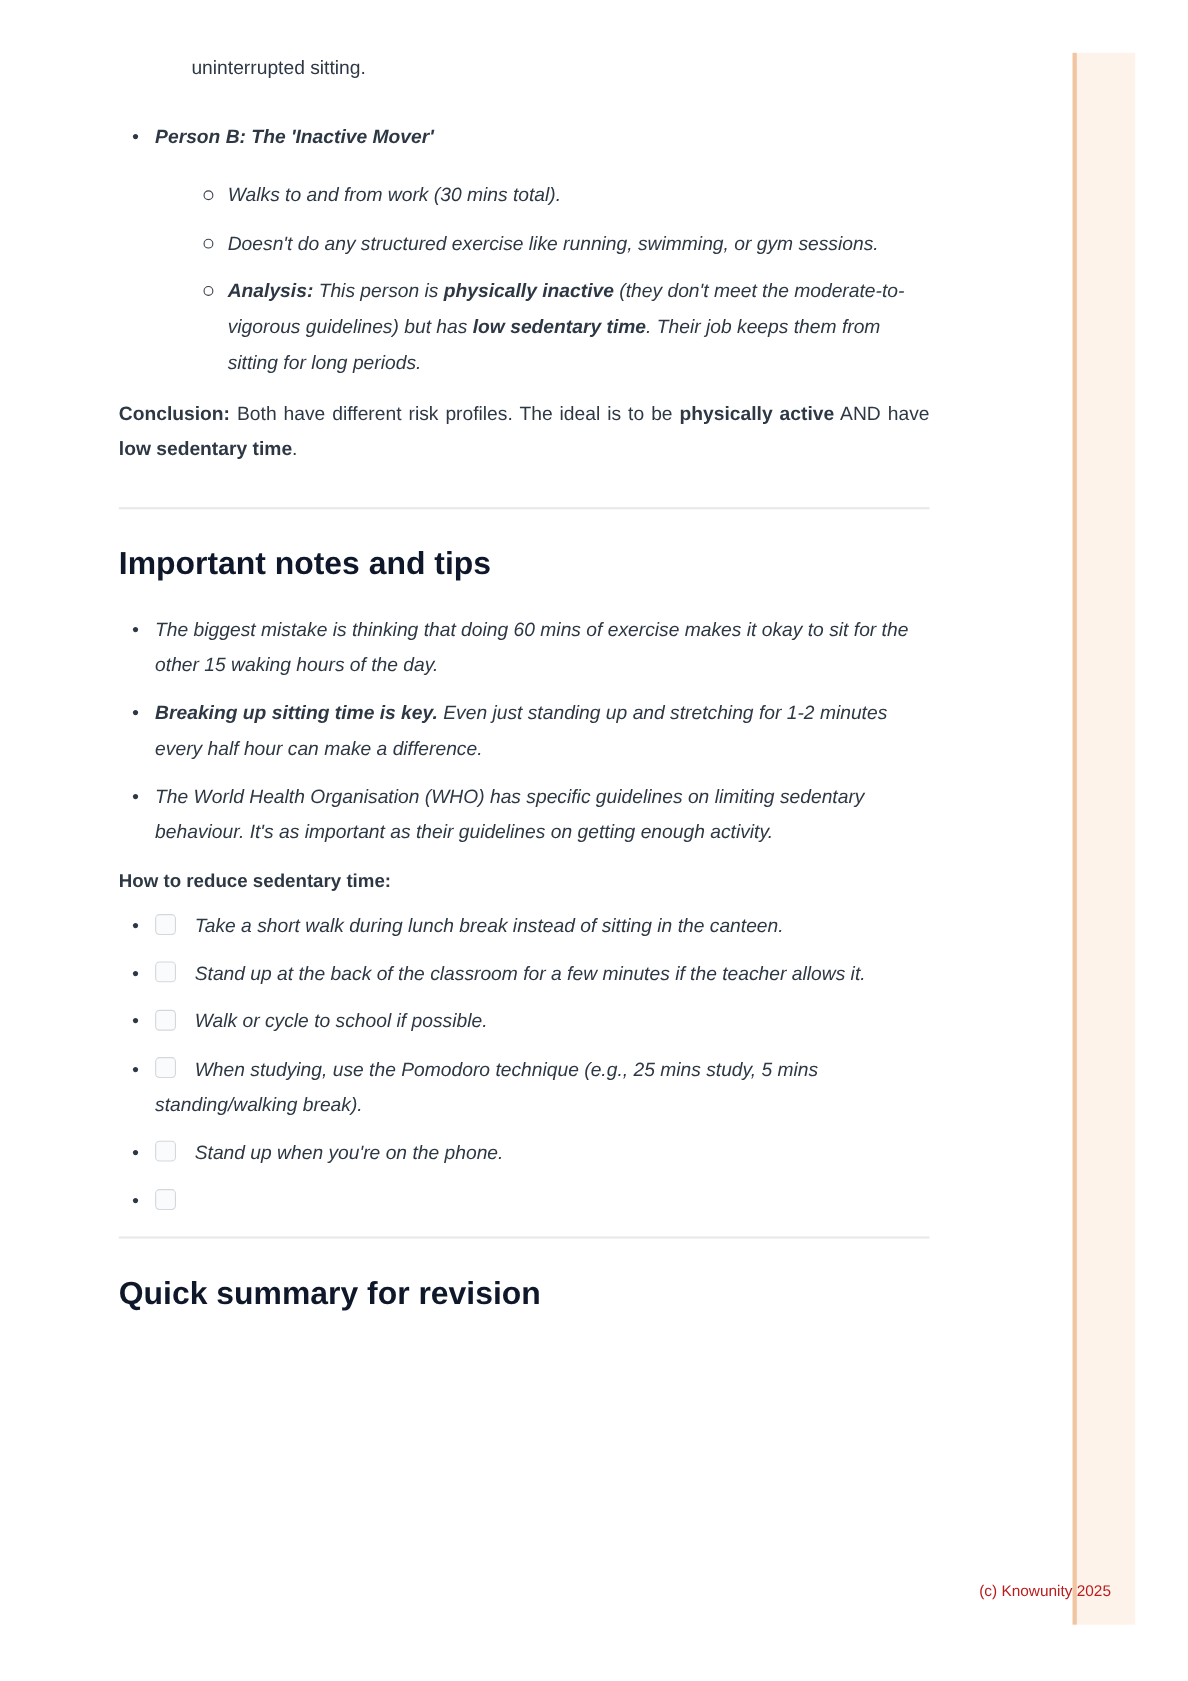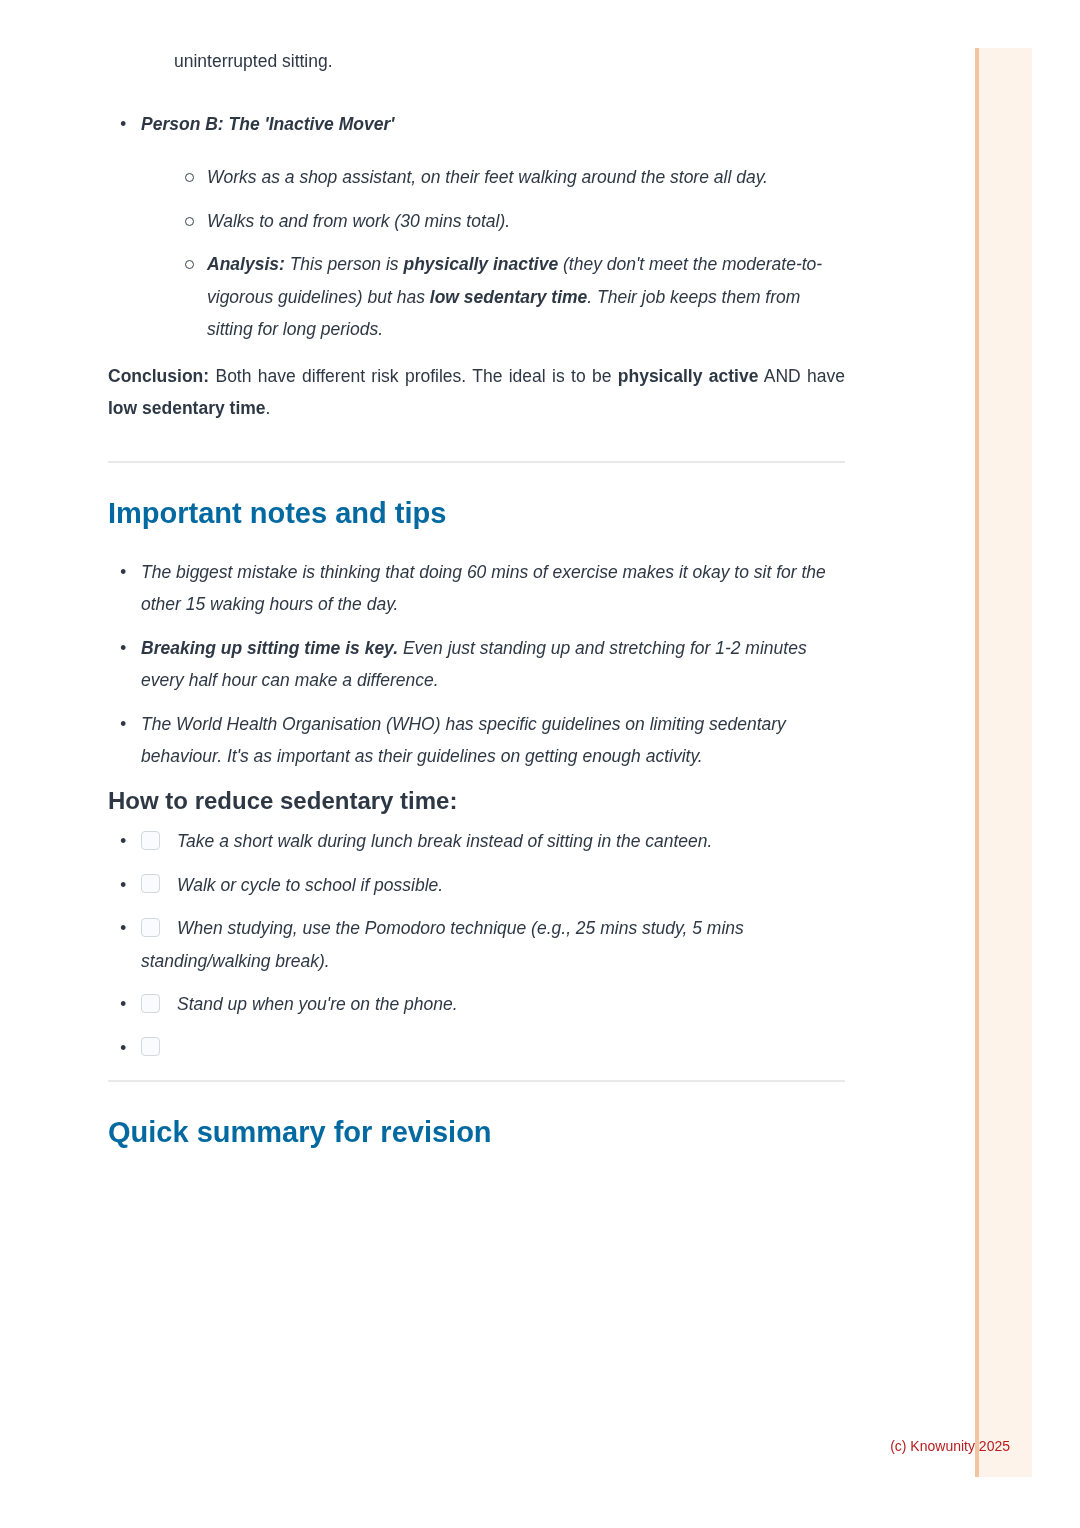--- a/index.html
+++ b/index.html
@@ -38,25 +38,25 @@
   }
 
   .conclusion { margin-top:14px; text-align:justify; }
 
   hr { border:0; border-top:2px solid #e8e9eb; margin:36px 0 0 0; }
   hr.second { margin-top:16px; }
 
   h2 {
     margin:31px 0 0 0;
     font-size:29px; line-height:38px; font-weight:700;
-    color:#0369a1;
+    color:#0f172a;
   }
   ul.notes { margin-top:24px; }
 
-  h3 { margin:12px 0 0 0; font-size:24px; line-height:32.5px; font-weight:700; color:#2e3845; }
+  h3 { margin:12px 0 0 0; font-size:17px; line-height:32.5px; font-weight:700; color:#2e3845; }
   ul.checklist { margin-top:8px; }
 
   .checkbox {
     display:inline-block; width:17px; height:17px;
     border:1.5px solid #d3d8dd; border-radius:4px;
     background:#fafbfc; margin-right:17px;
     vertical-align:-2.5px;
   }
 
   .footer {
@@ -72,22 +72,22 @@
 <div class="stripe-fill"></div>
 
 <div class="content">
 
   <p class="continuation">uninterrupted sitting.</p>
 
   <ul class="l1">
     <li class="l1">
       <span class="b">Person B: The 'Inactive Mover'</span>
       <ul class="l2">
-        <li class="l2"><span>Works as a shop assistant, on their feet walking around the store all day.</span></li>
         <li class="l2"><span>Walks to and from work (30 mins total).</span></li>
+        <li class="l2"><span>Doesn't do any structured exercise like running, swimming, or gym sessions.</span></li>
         <li class="l2"><span class="b">Analysis:</span><span> This person is </span><span class="b">physically inactive</span><span> (they don't meet the moderate-to-vigorous guidelines) but has </span><span class="b">low sedentary time</span><span>. Their job keeps them from sitting for long periods.</span></li>
       </ul>
     </li>
   </ul>
 
   <p class="conclusion"><span class="b">Conclusion:</span><span> Both have different risk profiles. The ideal is to be </span><span class="b">physically active</span><span> AND have </span><span class="b">low sedentary time</span><span>.</span></p>
 
   <hr>
 
   <h2>Important notes and tips</h2>
@@ -98,20 +98,23 @@
     <li class="l1"><span>The World Health Organisation (WHO) has specific guidelines on limiting sedentary behaviour. It's as important as their guidelines on getting enough activity.</span></li>
   </ul>
 
   <h3>How to reduce sedentary time:</h3>
 
   <ul class="checklist">
     <li class="l1">
       <span class="checkbox"></span><span>Take a short walk during lunch break instead of sitting in the canteen.</span>
     </li>
     <li class="l1">
+      <span class="checkbox"></span><span>Stand up at the back of the classroom for a few minutes if the teacher allows it.</span>
+    </li>
+    <li class="l1">
       <span class="checkbox"></span><span>Walk or cycle to school if possible.</span>
     </li>
     <li class="l1">
       <span class="checkbox"></span><span>When studying, use the Pomodoro technique (e.g., 25 mins study, 5 mins standing/walking break).</span>
     </li>
     <li class="l1">
       <span class="checkbox"></span><span>Stand up when you're on the phone.</span>
     </li>
     <li class="l1">
       <span class="checkbox"></span>

